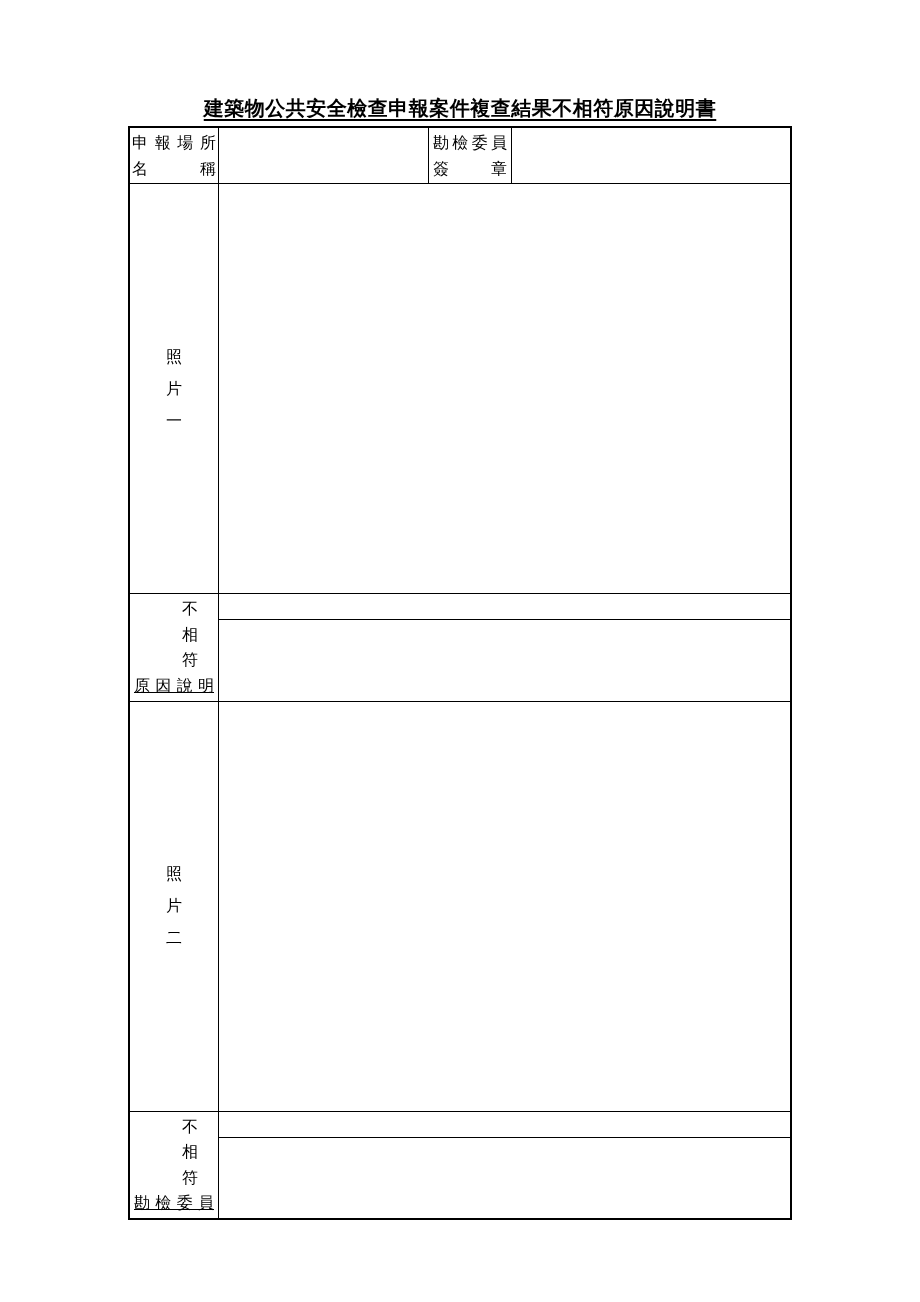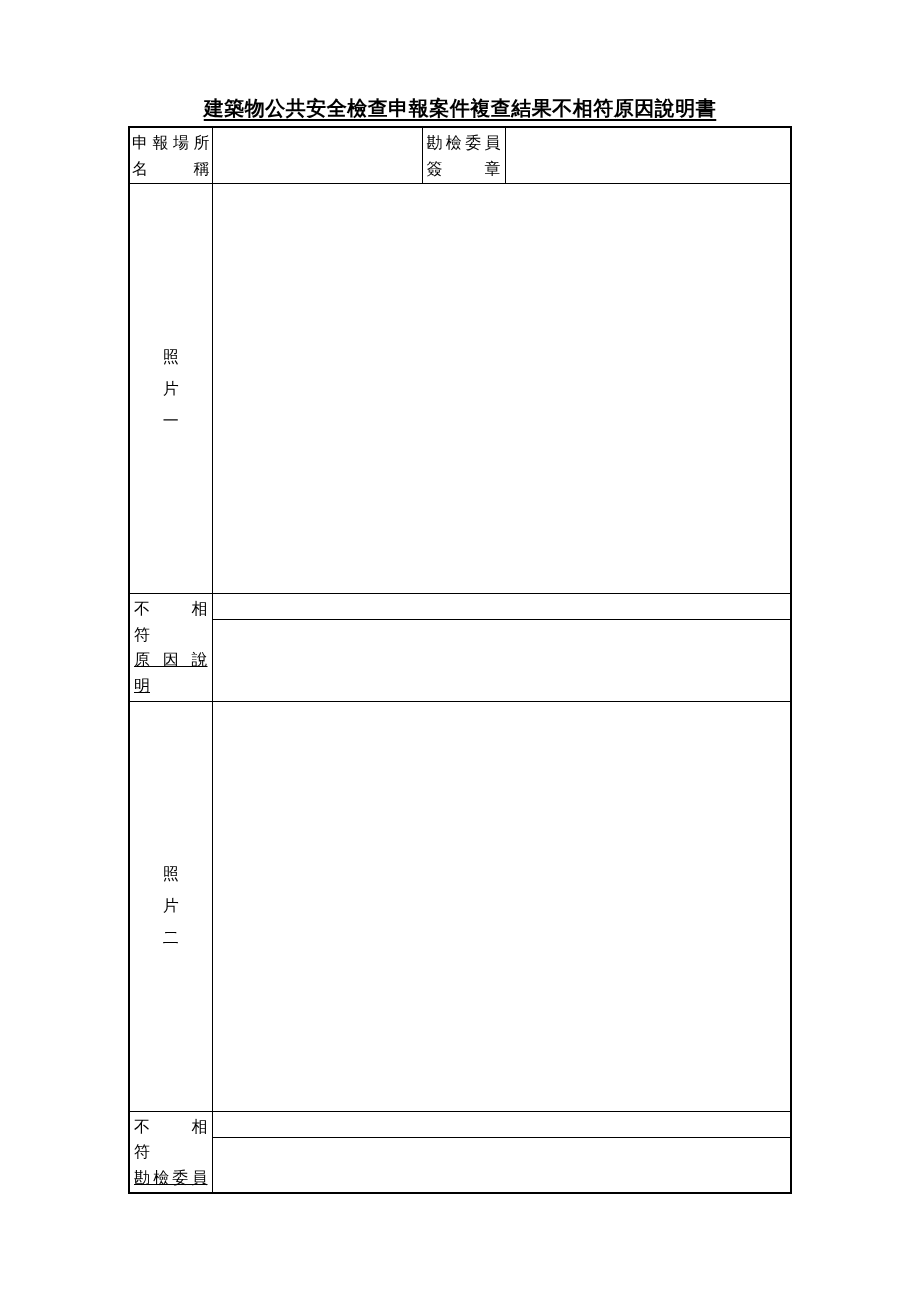--- a/index.html
+++ b/index.html
@@ -82,20 +82,21 @@
       line-height: 1.6;
     }
     .reason-label {
       width: 83px;
       padding: 2px 4px;
     }
     .reason-label .line1 {
       text-align: justify;
       text-align-last: justify;
       display: block;
+      margin-left: 48px;
     }
     .reason-label .line2 {
       text-align: justify;
       text-align-last: justify;
       display: block;
       text-decoration: underline;
     }
     .reason-value {
       padding: 0;
     }

